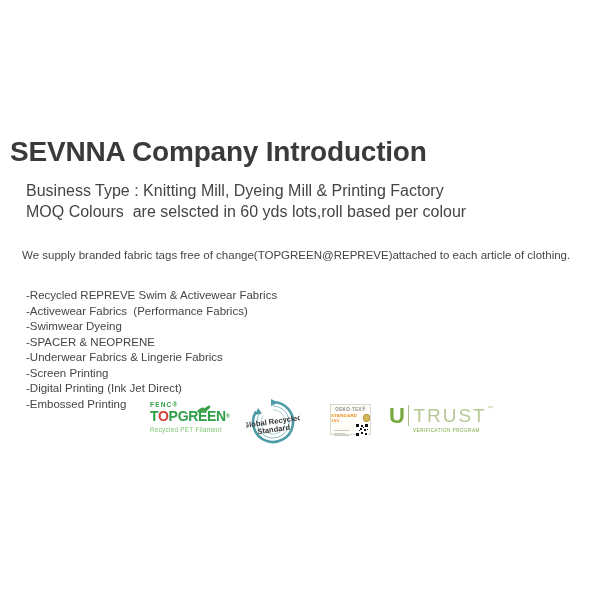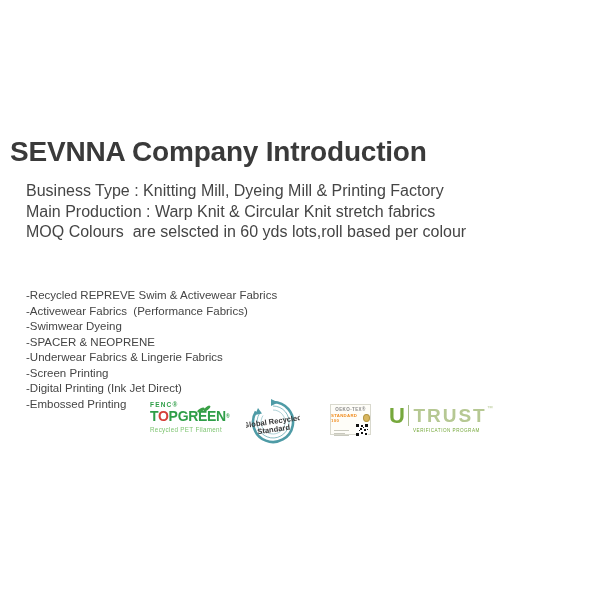--- a/index.html
+++ b/index.html
@@ -45,37 +45,37 @@
   .oeko-seal{width:6px;height:6px;border-radius:50%;background:#d9b65c;border:0.5px solid #b3953e;}
   .oeko-bottom{display:flex;justify-content:space-between;align-items:flex-end;padding:1px 2px 0 3px;}
   .oeko-lines{display:flex;flex-direction:column;gap:1.5px;}
   .oeko-line{width:15px;height:1px;background:#c9c9be;}
   .oeko-line.short{width:11px;}
 
   .utrust{position:absolute;left:389px;top:405px;}
   .ut-row{display:flex;align-items:center;}
   .ut-u{font-size:22px;font-weight:800;color:var(--utrust-green);line-height:20px;}
   .ut-bar{width:1.5px;height:21px;background:#a9bd8c;margin:0 4px 0 3px;}
-  .ut-trust{font-size:19px;font-weight:700;letter-spacing:2px;color:var(--utrust-light);line-height:20px;}
+  .ut-trust{font-size:19px;font-weight:400;letter-spacing:2px;color:var(--utrust-light);line-height:20px;}
   .ut-tm{font-size:6px;color:var(--utrust-light);align-self:flex-start;}
   .ut-tag{font-size:4.6px;letter-spacing:0.5px;color:var(--utrust-green);margin:2px 0 0 24px;}
 </style>
 </head>
 <body>
 
 <div class="slide">
 
   <h1 class="title">SEVNNA Company Introduction</h1>
 
   <div class="info">
     <p>Business Type : Knitting Mill, Dyeing Mill &amp; Printing Factory</p>
-    <p>Main Production : Warp Knit &amp; Circular Knit stretch fabrics</p>
     <p>MOQ Colours  are selscted in 60 yds lots,roll based per colour</p>
   </div>
 
+  <p class="supply">We supply branded fabric tags free of change(TOPGREEN@REPREVE)attached to each article of clothing.</p>
 
   <ul class="caps">
     <li>-Recycled REPREVE Swim &amp; Activewear Fabrics</li>
     <li>-Activewear Fabrics  (Performance Fabrics)</li>
     <li>-Swimwear Dyeing</li>
     <li>-SPACER &amp; NEOPRENE</li>
     <li>-Underwear Fabrics &amp; Lingerie Fabrics</li>
     <li>-Screen Printing</li>
     <li>-Digital Printing (Ink Jet Direct)</li>
     <li>-Embossed Printing</li>

